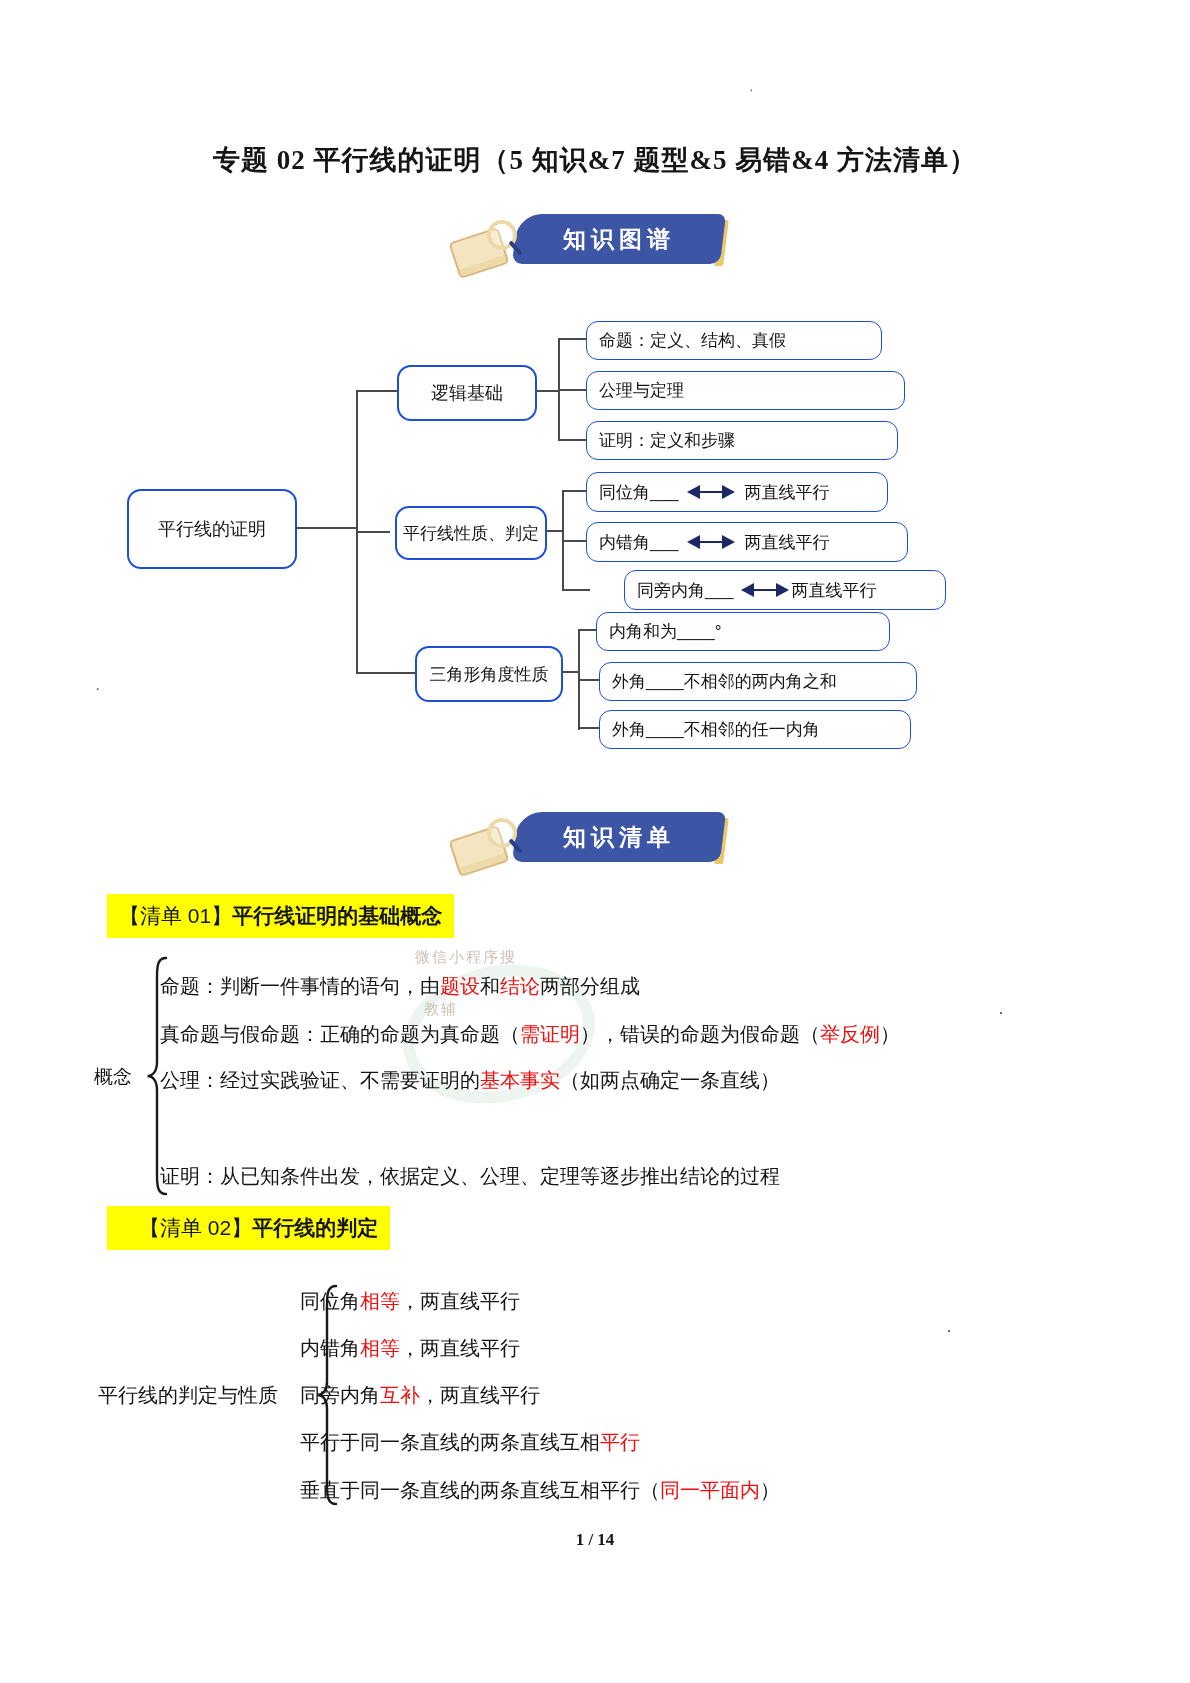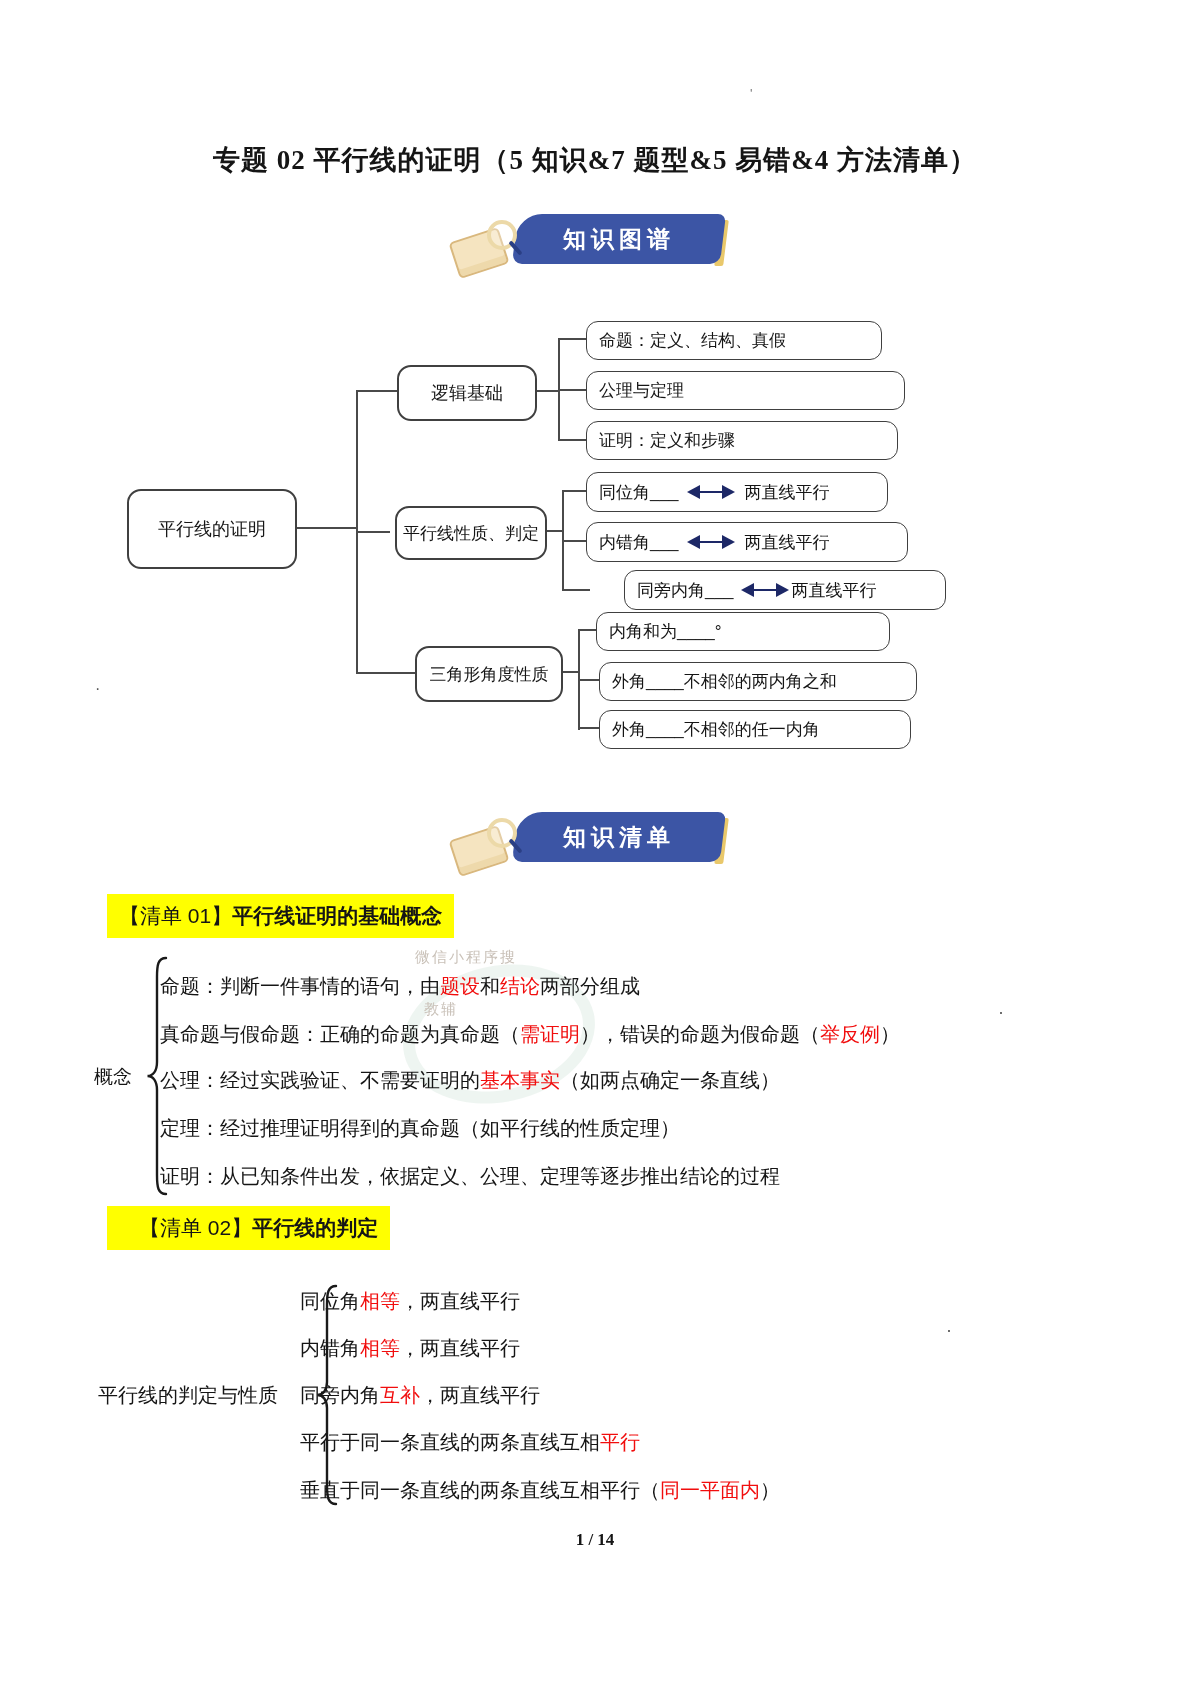--- a/index.html
+++ b/index.html
@@ -21,21 +21,21 @@
   .banner-icon{position:absolute;left:0;top:12px;width:92px;height:58px;z-index:2;}
   .book{position:absolute;left:8px;top:14px;width:48px;height:34px;background:#f5e4c0;
         border:2px solid #d9b87e;border-radius:5px;transform:rotate(-18deg);
         box-shadow:inset 0 -7px 0 #eed9ab;}
   .ring{position:absolute;left:42px;top:0;width:22px;height:22px;border:4px solid #ecd9a8;
         border-radius:50%;background:rgba(255,255,255,0.3);}
   .handle{position:absolute;left:62px;top:26px;width:17px;height:4px;background:#2a3f85;
           border-radius:2px;transform:rotate(48deg);}
 
   
-  .mm-box{position:absolute;border:2px solid #404040;border-radius:14px;background:#fff;
+  .mm-box{position:absolute;border:2px solid #1d4ed8;border-radius:14px;background:#fff;
           display:flex;align-items:center;justify-content:center;font-size:18px;white-space:nowrap;}
   .mm-leaf{border-width:1.5px;border-radius:12px;font-size:17px;justify-content:flex-start;padding:0 12px;}
   .hline,.vline{position:absolute;background:#4a4a4a;}
   .hline{height:2px;} .vline{width:2px;}
   .dbl-arrow{display:inline-flex;align-items:center;margin:0 9px;}
   .dbl-arrow .tl{width:0;height:0;border-top:7px solid transparent;border-bottom:7px solid transparent;
                  border-right:13px solid #1d2867;}
   .dbl-arrow .ab{width:22px;height:2.5px;background:#1d2867;}
   .dbl-arrow .tr{width:0;height:0;border-top:7px solid transparent;border-bottom:7px solid transparent;
                  border-left:13px solid #1d2867;}
@@ -173,21 +173,20 @@
     <span class="tag">【清单 01】</span><span class="ttl">平行线证明的基础概念</span>
   </div>
 
   <div class="blk-label" style="left:94px;top:1064px;font-size:19px;">概念</div>
   <svg class="brace" style="left:146px;top:956px;" width="24" height="240" viewBox="0 0 24 240">
     <path d="M20 2 C12 2 11 9 11 21 L11 106 C11 115 7 120 1.5 120 C7 120 11 125 11 134 L11 219 C11 231 12 238 20 238"></path>
   </svg>
   <div class="crow" style="left:160px;top:972px;width:840px;"><span>命题：判断一件事情的语句，由</span><span class="red">题设</span><span>和</span><span class="red">结论</span><span>两部分组成</span></div>
   <div class="crow" style="left:160px;top:1020px;width:840px;"><span>真命题与假命题：正确的命题为真命题（</span><span class="red">需证明</span><span>），错误的命题为假命题（</span><span class="red">举反例</span><span>）</span></div>
   <div class="crow" style="left:160px;top:1066px;width:840px;"><span>公理：经过实践验证、不需要证明的</span><span class="red">基本事实</span><span>（如两点确定一条直线）</span></div>
-  <div class="crow" style="left:160px;top:1114px;width:840px;"><span>定理：经过推理证明得到的真命题（如平行线的性质定理）</span></div>
   <div class="crow" style="left:160px;top:1162px;width:840px;"><span>证明：从已知条件出发，依据定义、公理、定理等逐步推出结论的过程</span></div>
 
   <div class="sec-head" style="left:107px;top:1206px;padding-left:32px;">
     <span class="tag">【清单 02】</span><span class="ttl">平行线的判定</span>
   </div>
 
   <div class="blk-label" style="left:98px;top:1382px;">平行线的判定与性质</div>
   <svg class="brace" style="left:316px;top:1284px;" width="24" height="222" viewBox="0 0 24 222">
     <path d="M20 2 C12 2 11 9 11 21 L11 98 C11 106 7 111 1.5 111 C7 111 11 116 11 124 L11 201 C11 213 12 220 20 220"></path>
   </svg>

